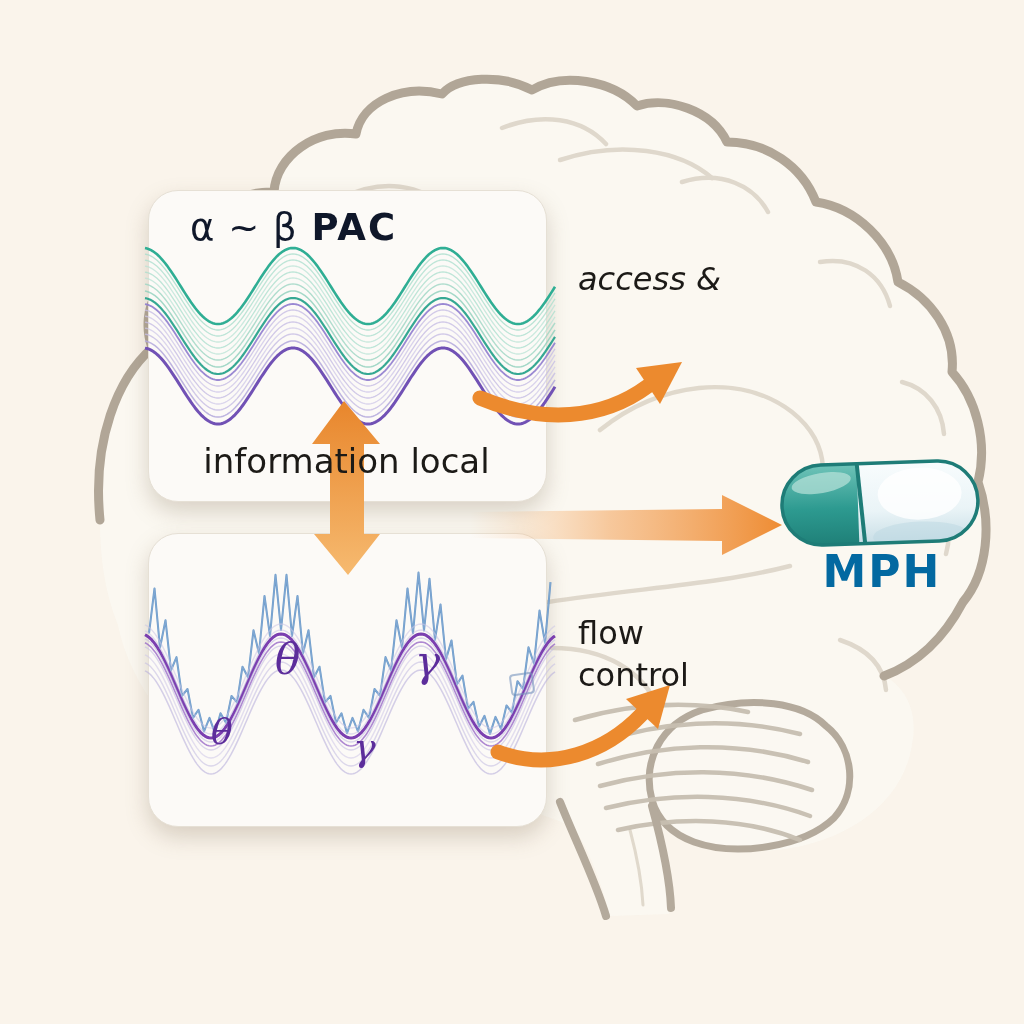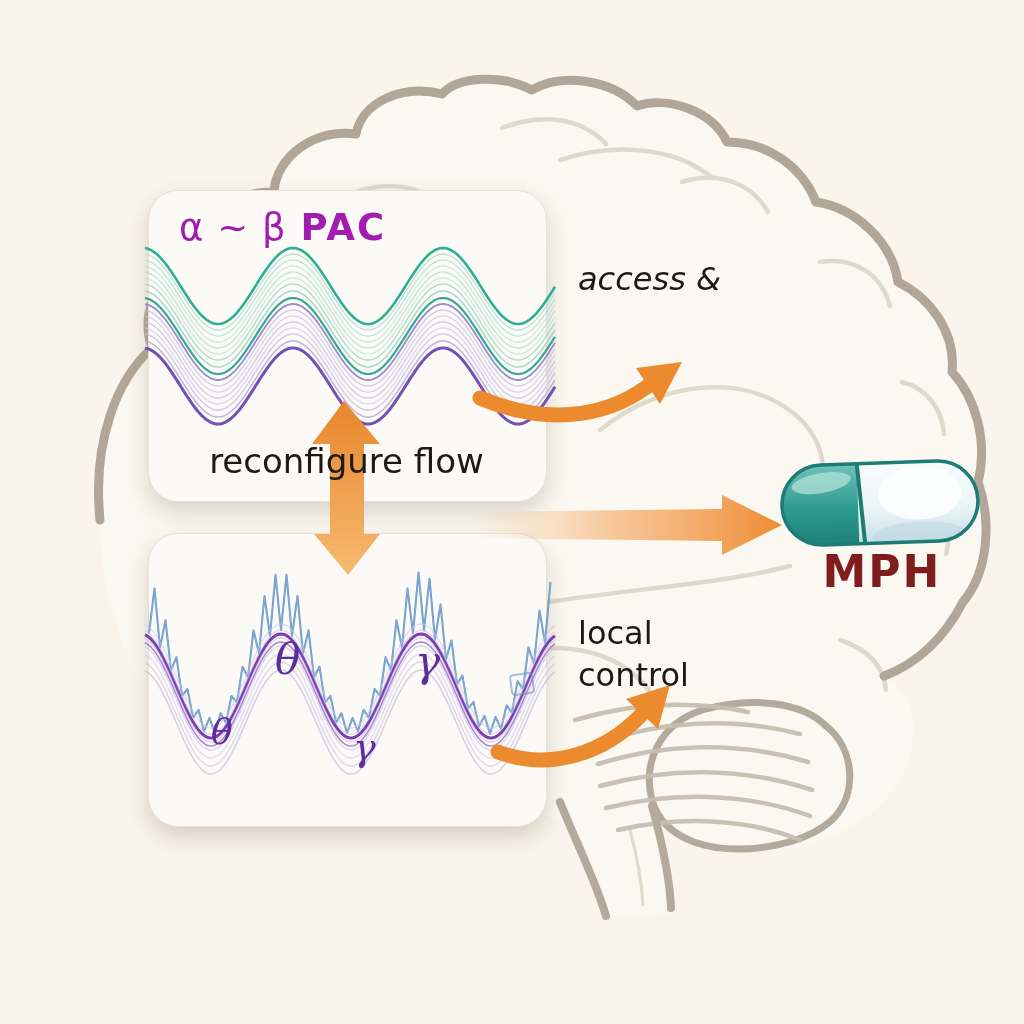--- a/index.html
+++ b/index.html
@@ -5,30 +5,30 @@
   html,body{margin:0;padding:0;background:#faf4eb;}
   .canvas{position:relative;width:1024px;height:1024px;background:#faf4eb;overflow:hidden;
           font-family:"DejaVu Sans", sans-serif;}
   .layer{position:absolute;left:0;top:0;width:1024px;height:1024px;pointer-events:none;}
   .z0{z-index:0}.z2{z-index:20}
   .card{position:absolute;left:148px;width:397px;background:#fcfaf7;border:1px solid #e6e0d5;
         border-radius:30px;box-shadow:0 10px 22px rgba(140,122,98,.30);z-index:10;}
   #card-top{top:190px;height:310px;}
   #card-bottom{top:533px;height:292px;}
   .card svg{position:absolute;left:0;top:0;overflow:visible;}
-  .panel-title{position:absolute;left:30px;font-size:37px;color:#a21caf;letter-spacing:1px;white-space:nowrap;}
+  .panel-title{position:absolute;left:41px;font-size:37px;color:#0f172a;letter-spacing:1px;white-space:nowrap;}
   #card-top .panel-title{top:15px;}
   #card-bottom .panel-title{top:24px;}
   .panel-title .pac{font-weight:bold;margin-left:14px;letter-spacing:2px;}
   .lbl{position:absolute;color:#1c1a17;z-index:30;}
   #info-flow{left:148px;top:441px;width:397px;text-align:center;font-size:34px;}
   #access-lbl{left:578px;top:258px;font-size:32px;line-height:42px;font-style:italic;}
   #local-lbl{left:578px;top:612px;font-size:32px;line-height:42px;}
   #mph-lbl{left:812px;top:546px;width:140px;text-align:center;font-size:44px;font-weight:bold;
-           color:#7f1d1d;letter-spacing:2px;z-index:30;}
+           color:#0369a1;letter-spacing:2px;z-index:30;}
   #pill-svg{position:absolute;left:770px;top:445px;z-index:25;}
   .ann{font-family:"DejaVu Serif", serif;font-style:italic;fill:#5c2d9b;}
 </style>
 </head>
 <body>
 
 <div class="canvas">
 
   <svg class="layer z0" viewBox="0 0 1024 1024">
     <path d="M 100 520 C 92 440 118 378 152 348 C 138 308 162 268 204 258 C 198 222 232 190 274 192
@@ -169,23 +169,23 @@
         <rect x="88" y="18" width="120" height="80" fill="url(#bodyGrad)"></rect>
         <ellipse cx="150" cy="50" rx="42" ry="26" fill="#ffffff" opacity="0.8"></ellipse>
         <ellipse cx="150" cy="92" rx="48" ry="14" fill="#bcd8e2" opacity="0.5"></ellipse>
         <ellipse cx="52" cy="36" rx="30" ry="10" fill="#b9e2da" opacity="0.7" transform="rotate(-8 52 36)"></ellipse>
         <line x1="88" y1="16" x2="94" y2="100" stroke="#1e7c77" stroke-width="4"></line>
       </g>
       <rect x="12" y="18" width="196" height="80" rx="40" fill="none" stroke="#1e7c77" stroke-width="3.5"></rect>
     </g>
   </svg>
 
-  <div class="lbl" id="info-flow">reconfigure flow</div>
+  <div class="lbl" id="info-flow">information local</div>
   <div class="lbl" id="access-lbl">
     <div>access &amp;</div>
   </div>
   <div class="lbl" id="local-lbl">
-    <div>local</div>
+    <div>flow</div>
     <div>control</div>
   </div>
   <div class="lbl" id="mph-lbl">MPH</div>
 
 </div>
 
 </body></html>

